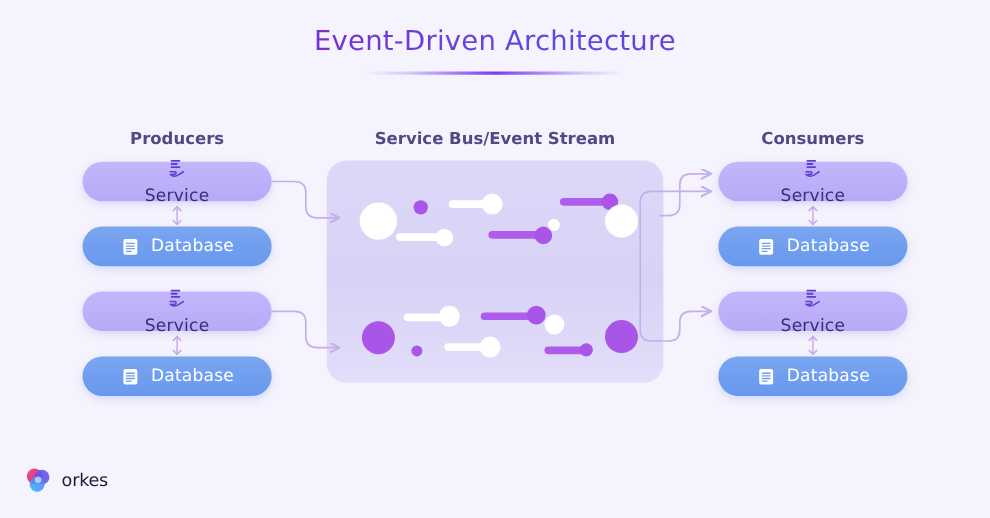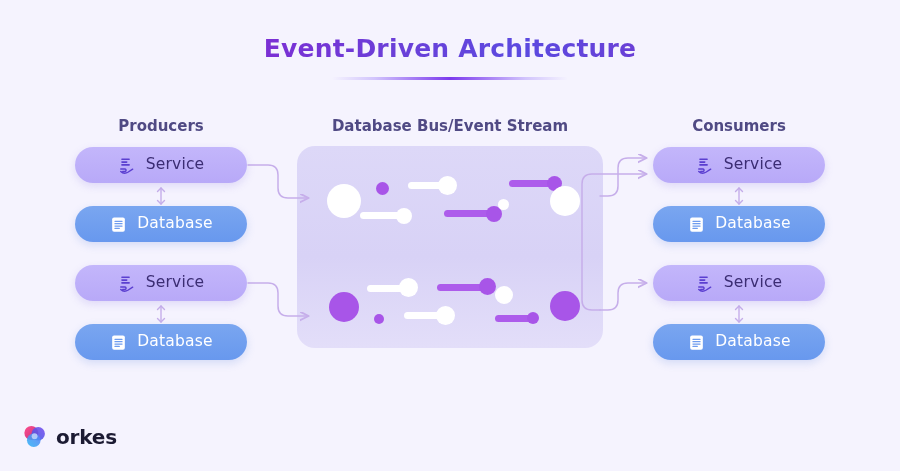--- a/index.html
+++ b/index.html
@@ -7,26 +7,25 @@
   body {
     background:#f5f3fe;
     font-family:"DejaVu Sans", sans-serif;
     position:relative;
     overflow:hidden;
   }
 
   
   .title-wrap { position:absolute; top:22px; left:0; width:900px; text-align:center; }
   .title {
-    font-size:25px; font-weight:bold; letter-spacing:.2px;
+    font-size:25px; font-weight:normal; letter-spacing:.2px;
     background:linear-gradient(90deg,#7b2fd4 0%,#6b3fd8 35%,#5b4ae0 70%,#6a3fd6 100%);
     -webkit-background-clip:text; background-clip:text;
     -webkit-text-fill-color:transparent; color:#6b3fd8;
     display:inline-block;
-    margin-top:12px;
   }
   .title-rule {
     margin:14px auto 0; width:236px; height:3px; border-radius:3px;
     background:linear-gradient(90deg, rgba(167,139,250,0) 0%, rgba(167,139,250,.45) 18%, #7c3aed 50%, rgba(167,139,250,.45) 82%, rgba(167,139,250,0) 100%);
   }
 
   
   .col-head {
     position:absolute; font-size:15px; color:#504a84; white-space:nowrap;
     text-align:center;
@@ -39,20 +38,21 @@
   
   .pill {
     position:absolute; width:172px; height:36px; border-radius:18px;
     display:flex; align-items:center; justify-content:center; gap:9px;
     font-size:15.5px; letter-spacing:.2px;
   }
   .pill.service {
     background:linear-gradient(180deg,#c3b6fb 0%,#b8a9f8 100%);
     color:#3b2d73;
     box-shadow:0 3px 8px rgba(130,110,220,.20);
+    flex-direction:column;
   }
   .pill.database {
     background:linear-gradient(180deg,#7aa6f0 0%,#6898ee 100%);
     color:#ffffff;
     box-shadow:0 3px 8px rgba(90,130,220,.22);
     align-items:center;
   }
   .pill .label { line-height:1; }
 
   #p-service-1  { left:75px;  top:147px; }
@@ -81,32 +81,32 @@
   .tail { position:absolute; height:7px; border-radius:4px; }
   .tail.white  { background:#ffffff; }
   .tail.purple { background:#ad5ceb; }
 
   
   .wires { position:absolute; left:0; top:0; width:900px; height:471px; pointer-events:none; }
 
   
   .logo { position:absolute; left:22px; top:424px; display:flex; align-items:center; gap:8px; }
   .logo-mark { width:26px; height:26px; display:block; }
-  .logo-text { font-size:20px; font-weight:bold; color:#1c1b33; letter-spacing:-.2px; line-height:1; }
+  .logo-text { font-size:16px; font-weight:normal; color:#1c1b33; letter-spacing:-.2px; line-height:1; }
 </style>
 </head>
 <body>
 
 <div class="title-wrap">
   <div class="title">Event-Driven Architecture</div>
   <div class="title-rule"></div>
 </div>
 
 <div class="col-head" id="head-producers">Producers</div>
-<div class="col-head" id="head-bus">Database Bus/Event Stream</div>
+<div class="col-head" id="head-bus">Service Bus/Event Stream</div>
 <div class="col-head" id="head-consumers">Consumers</div>
 
 <div class="bus-panel">
 
   <div class="dot white" style="left:30px;  top:38px; width:34px; height:34px;"></div>
   <div class="dot purple" style="left:79px;  top:36px; width:13px; height:13px;"></div>
   <div class="tail white" style="left:63px;  top:66px; width:44px;"></div>
   <div class="dot white" style="left:99px;  top:62px; width:16px; height:16px;"></div>
   <div class="tail white" style="left:111px; top:36px; width:40px;"></div>
   <div class="dot white" style="left:141px; top:30px; width:19px; height:19px;"></div>

